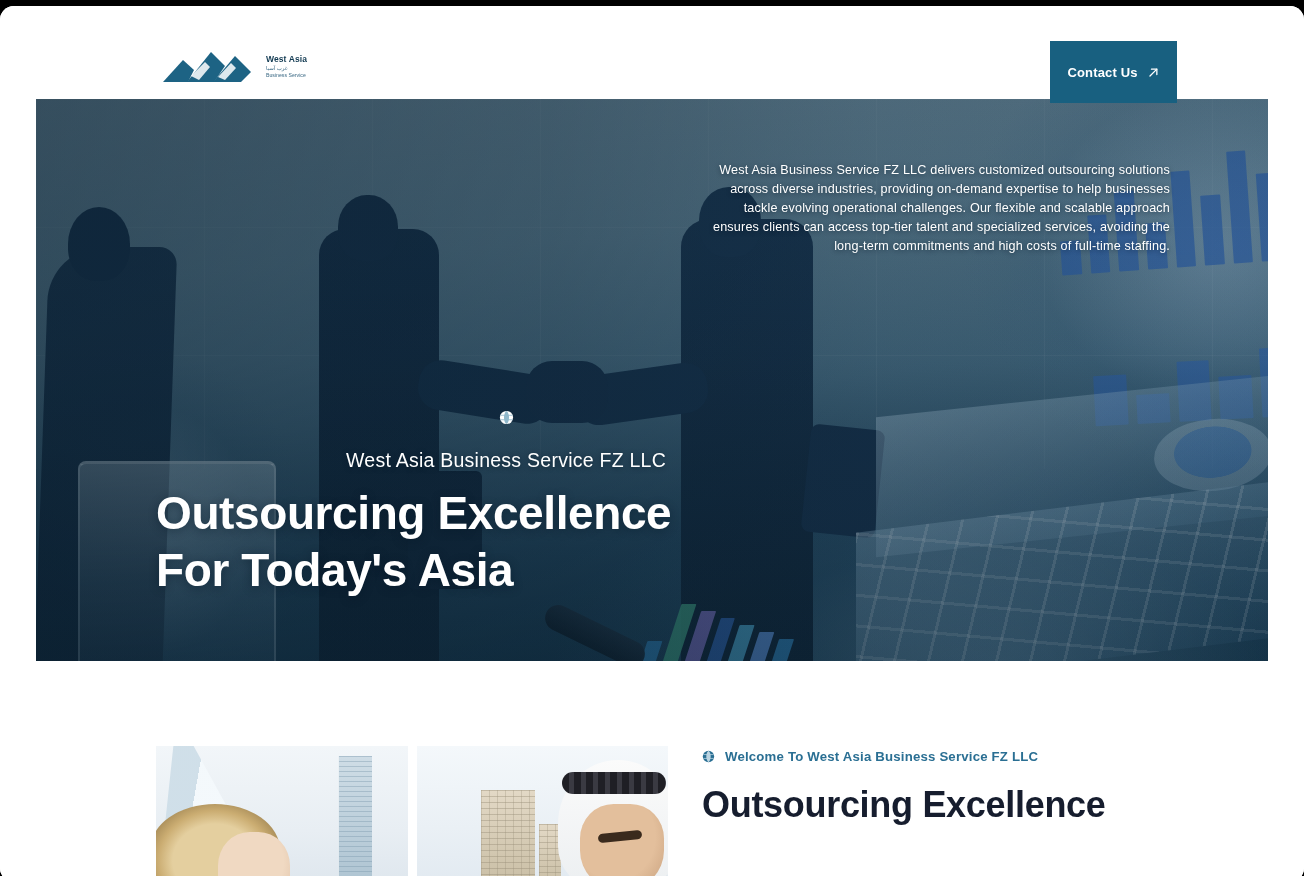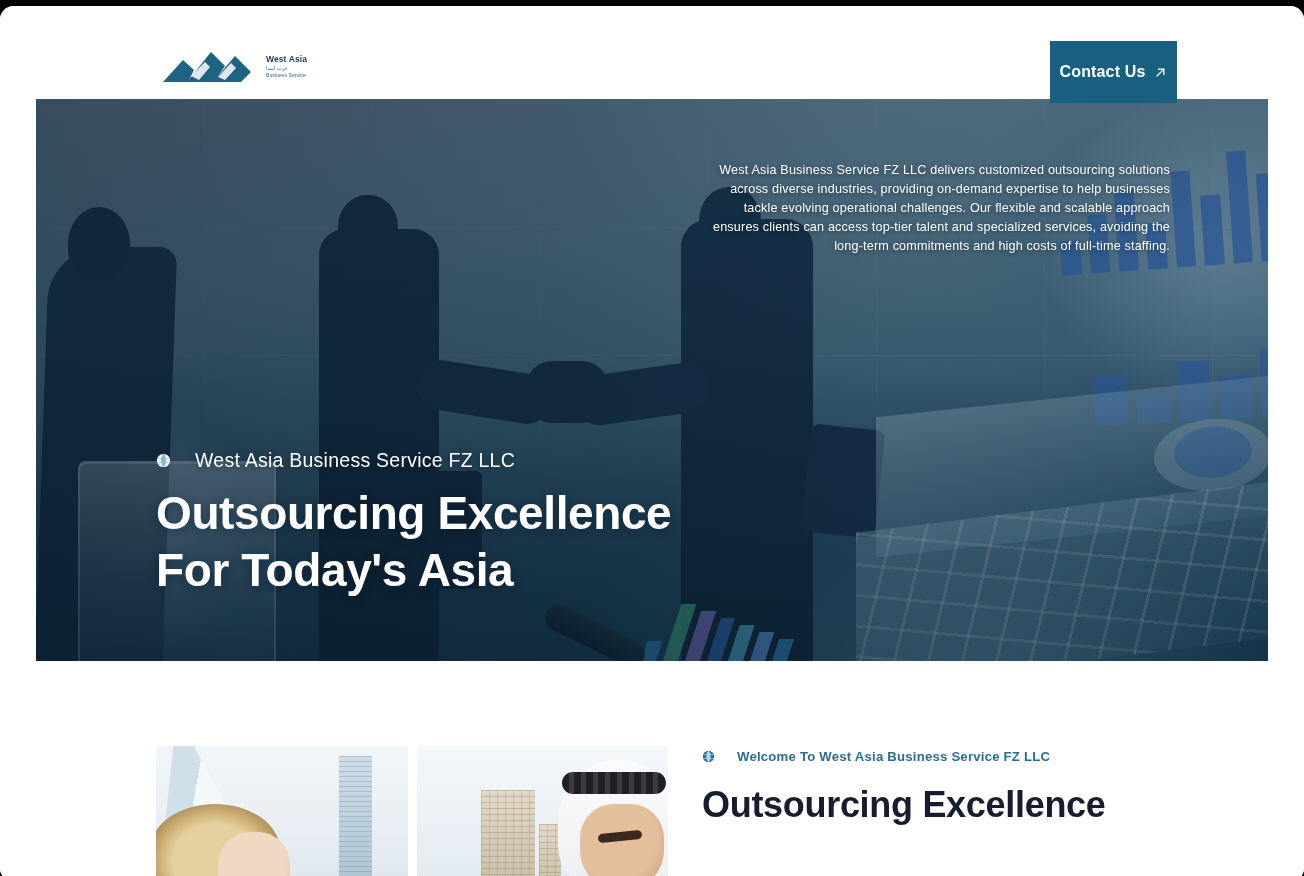--- a/index.html
+++ b/index.html
@@ -85,21 +85,21 @@
     border: none;
     color: #ffffff;
     display: flex;
     align-items: center;
     justify-content: center;
     gap: 9px;
     cursor: pointer;
     font-family: "Liberation Sans", sans-serif;
   }
   .contact-btn-label {
-    font-size: 16px;
+    font-size: 13px;
     font-weight: 600;
     letter-spacing: .15px;
     white-space: nowrap;
   }
   .arrow-ne { width: 13px; height: 13px; display: block; }
 
   
   .hero {
     position: absolute;
     left: 36px;
@@ -282,20 +282,21 @@
   .hero-eyebrow {
     display: flex;
     align-items: center;
     gap: 24px;
     color: #ffffff;
     font-size: 19.5px;
     font-weight: 500;
     letter-spacing: .25px;
     margin-bottom: 13px;
     text-shadow: 0 1px 5px rgba(0,24,40,.6);
+    flex-direction: column;
   }
   .globe-icon { width: 15px; height: 15px; display: block; flex: 0 0 auto; }
   .hero-title {
     color: #ffffff;
     font-size: 46px;
     line-height: 57px;
     font-weight: 600;
     letter-spacing: -.4px;
     text-shadow: 0 2px 10px rgba(0,22,38,.45);
   }
@@ -387,21 +388,21 @@
 
   .about-copy {
     position: absolute;
     left: 702px;
     top: 88px;
     width: 520px;
   }
   .about-eyebrow {
     display: flex;
     align-items: center;
-    gap: 22px;
+    gap: 10px;
     color: #2a6f93;
     font-size: 13.2px;
     font-weight: 600;
     letter-spacing: .2px;
     margin-bottom: 17px;
   }
   .about-eyebrow .globe-icon { width: 13px; height: 13px; }
   .about-title {
     color: #161d2e;
     font-size: 36px;

